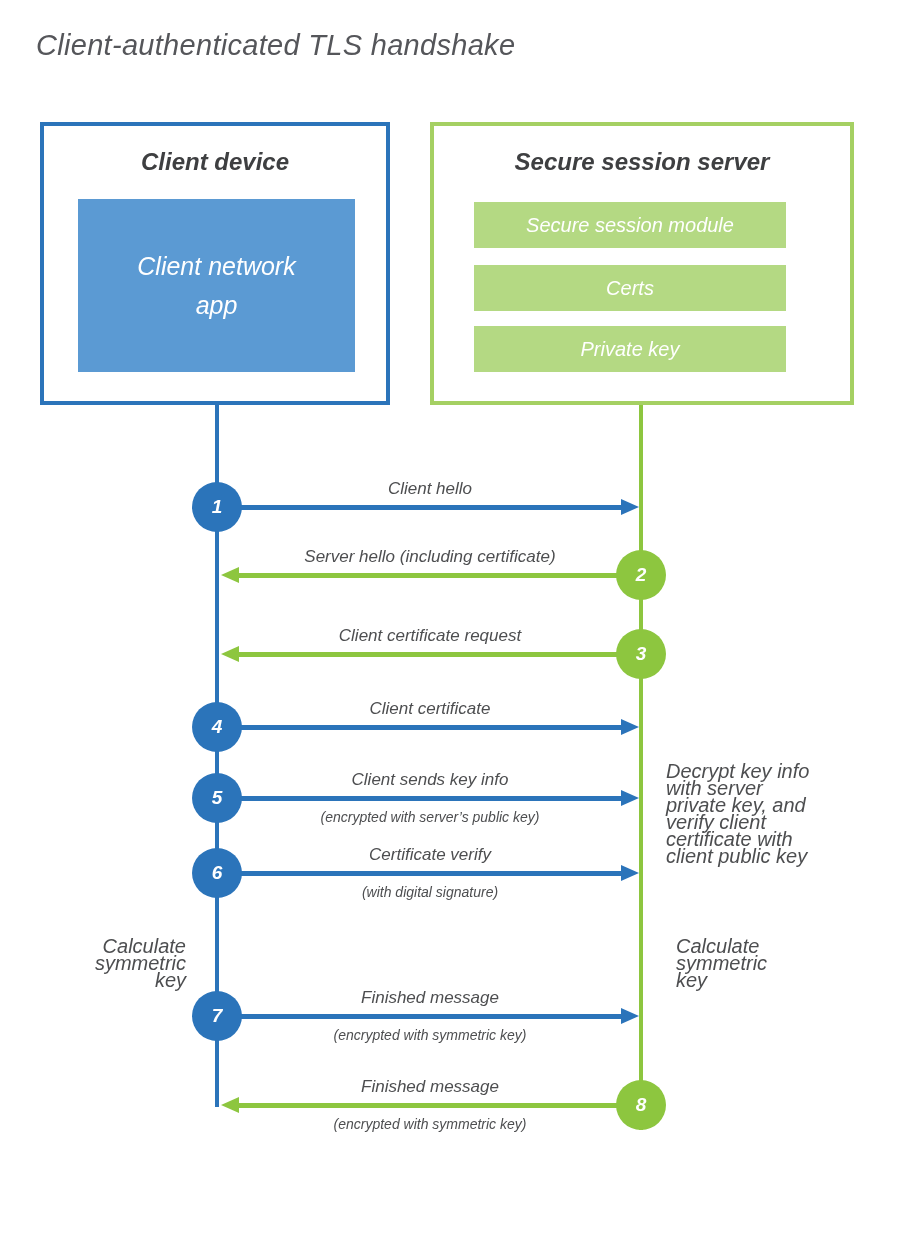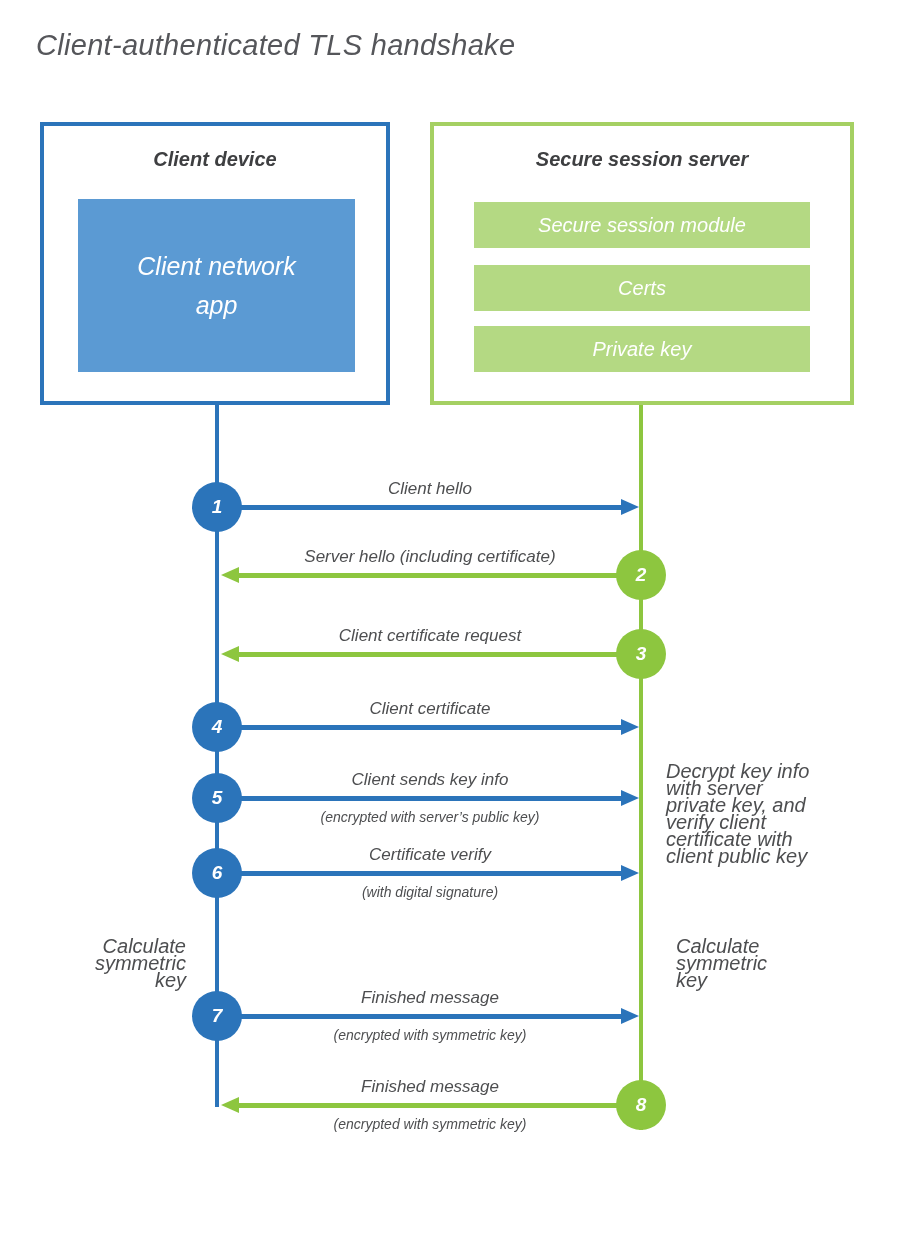--- a/index.html
+++ b/index.html
@@ -14,32 +14,32 @@
     left:36px; top:29px;
     font-size:29px; font-weight:400; color:#55565a; letter-spacing:0.3px;
   }
 
   
   .actor-box { top:122px; height:283px; background:#ffffff; }
   .client-box { left:40px;  width:350px; border:4px solid #2b74ba; }
   .server-box { left:430px; width:424px; border:4px solid #a5d063; }
   .box-heading {
     margin-top:22px; text-align:center;
-    font-size:20px; font-weight:bold; color:#3e3f41;
+    font-size:24px; font-weight:bold; color:#3e3f41;
   }
 
   .app-box {
     left:78px; top:199px; width:277px; height:173px; background:#5b9ad3;
     display:flex; align-items:center; justify-content:center;
     color:#ffffff; font-size:25px; line-height:1.55; text-align:center;
   }
   .app-box span { display:inline-block; width:190px; }
 
   .server-bar {
-    left:474px; width:336px; height:46px; background:#b4d983;
+    left:474px; width:312px; height:46px; background:#b4d983;
     color:#ffffff; font-size:20px; text-align:center; line-height:46px;
   }
 
   
   .lifeline { width:4px; }
   .lifeline.blue  { left:215px; top:405px; height:702px; background:#2b74ba; }
   .lifeline.green { left:639px; top:405px; height:725px; background:#8dc63f; }
 
   
   .circle {

